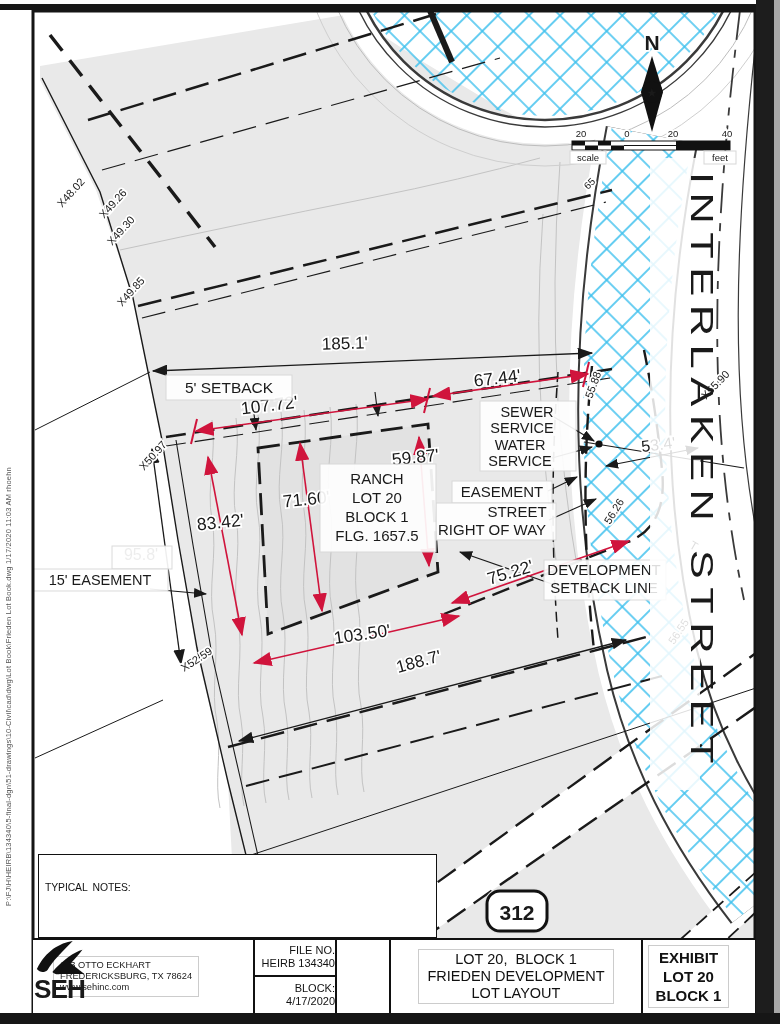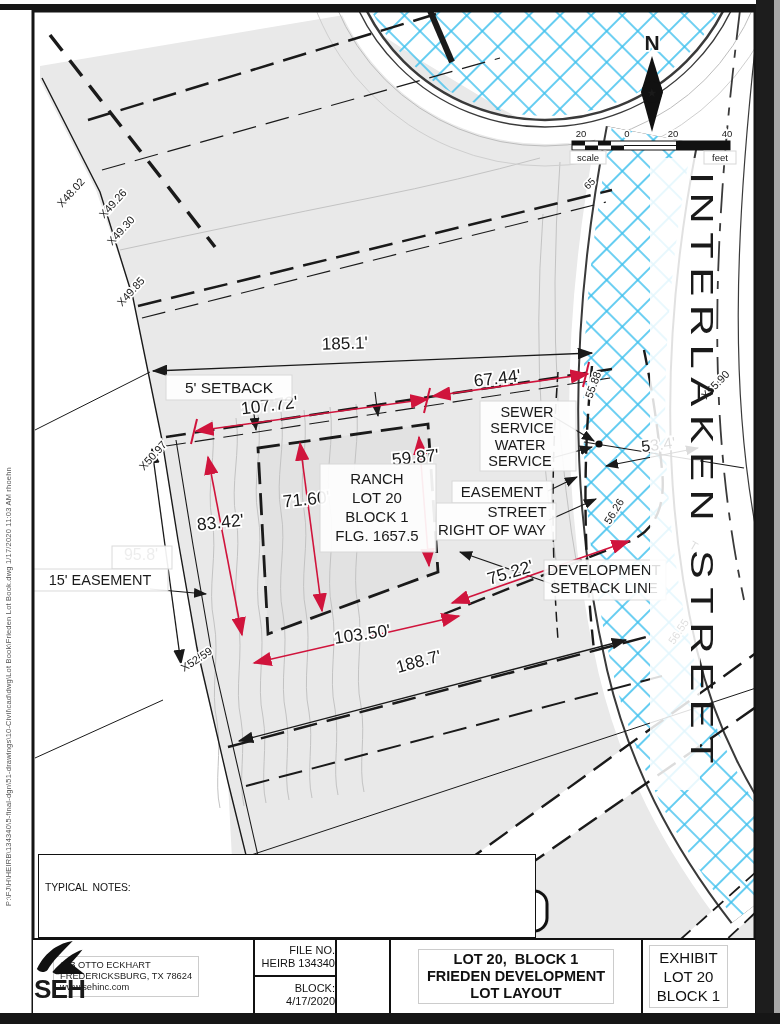--- a/index.html
+++ b/index.html
@@ -3,38 +3,38 @@
 <meta charset="utf-8">
 <style>
   html,body{margin:0;padding:0;background:#fff;}
   .page{position:relative;width:780px;height:1024px;overflow:hidden;background:#fff;
         font-family:"Liberation Sans",sans-serif;}
   svg{position:absolute;left:0;top:0;}
   svg text{font-family:"Liberation Sans",sans-serif;fill:#1a1a1a;}
   .halo{stroke:#ffffff;stroke-width:3.5px;paint-order:stroke;}
   .mask{fill:#ffffff;stroke:#d7d7d7;stroke-width:1;opacity:.92;}
   
-  .notes{position:absolute;left:38px;top:854px;width:498px;height:84px;background:#fff;
+  .notes{position:absolute;left:38px;top:854px;width:399px;height:84px;background:#fff;
          border:1.6px solid #111;padding:3px 6px;box-sizing:border-box;
          font-size:10.4px;line-height:11.9px;letter-spacing:-.1px;word-spacing:2.5px;
          white-space:pre;color:#111;overflow:hidden;}
   
   .tblock{position:absolute;left:33px;top:938px;width:722px;height:75px;background:#fff;
           border-top:2.5px solid #111;display:flex;box-sizing:border-box;color:#111;}
   .sec{border-right:2px solid #111;box-sizing:border-box;height:100%;}
   .sec-seh{width:222px;display:flex;align-items:center;}
   .sec-file{width:82px;display:flex;flex-direction:column;font-size:11px;line-height:13px;text-align:right;}
   .fcell{height:50%;box-sizing:border-box;display:flex;flex-direction:column;justify-content:center;}
   .fcell.top{border-bottom:2px solid #111;}
   .sec-gap{width:54px;}
   .sec-title{width:252px;display:flex;align-items:center;justify-content:center;}
   .tt-box{border:1px solid #ccc;padding:1px 8px;text-align:center;font-size:14.5px;line-height:17px;}
-  .tt{white-space:pre;font-weight:bold;}
+  .tt{white-space:pre;}
   .sec-exh{width:91px;border-right:none;display:flex;align-items:center;justify-content:center;}
-  .ex-box{border:1px solid #ccc;padding:2px 7px;text-align:center;font-size:15px;line-height:19px;font-weight:400;}
+  .ex-box{border:1px solid #ccc;padding:2px 7px;text-align:center;font-size:15px;line-height:19px;font-weight:700;}
   .addr{border:1px solid #ccc;padding:3px 6px;font-size:9.3px;line-height:11px;color:#222;margin-left:8px;}
   .logo{margin-left:12px;}
   .stamp{position:absolute;left:4px;top:906px;transform:rotate(-90deg);transform-origin:0 0;
          white-space:nowrap;font-size:7.5px;color:#555;letter-spacing:.2px;}
 </style>
 </head>
 <body>
 
 <div class="page">
 

